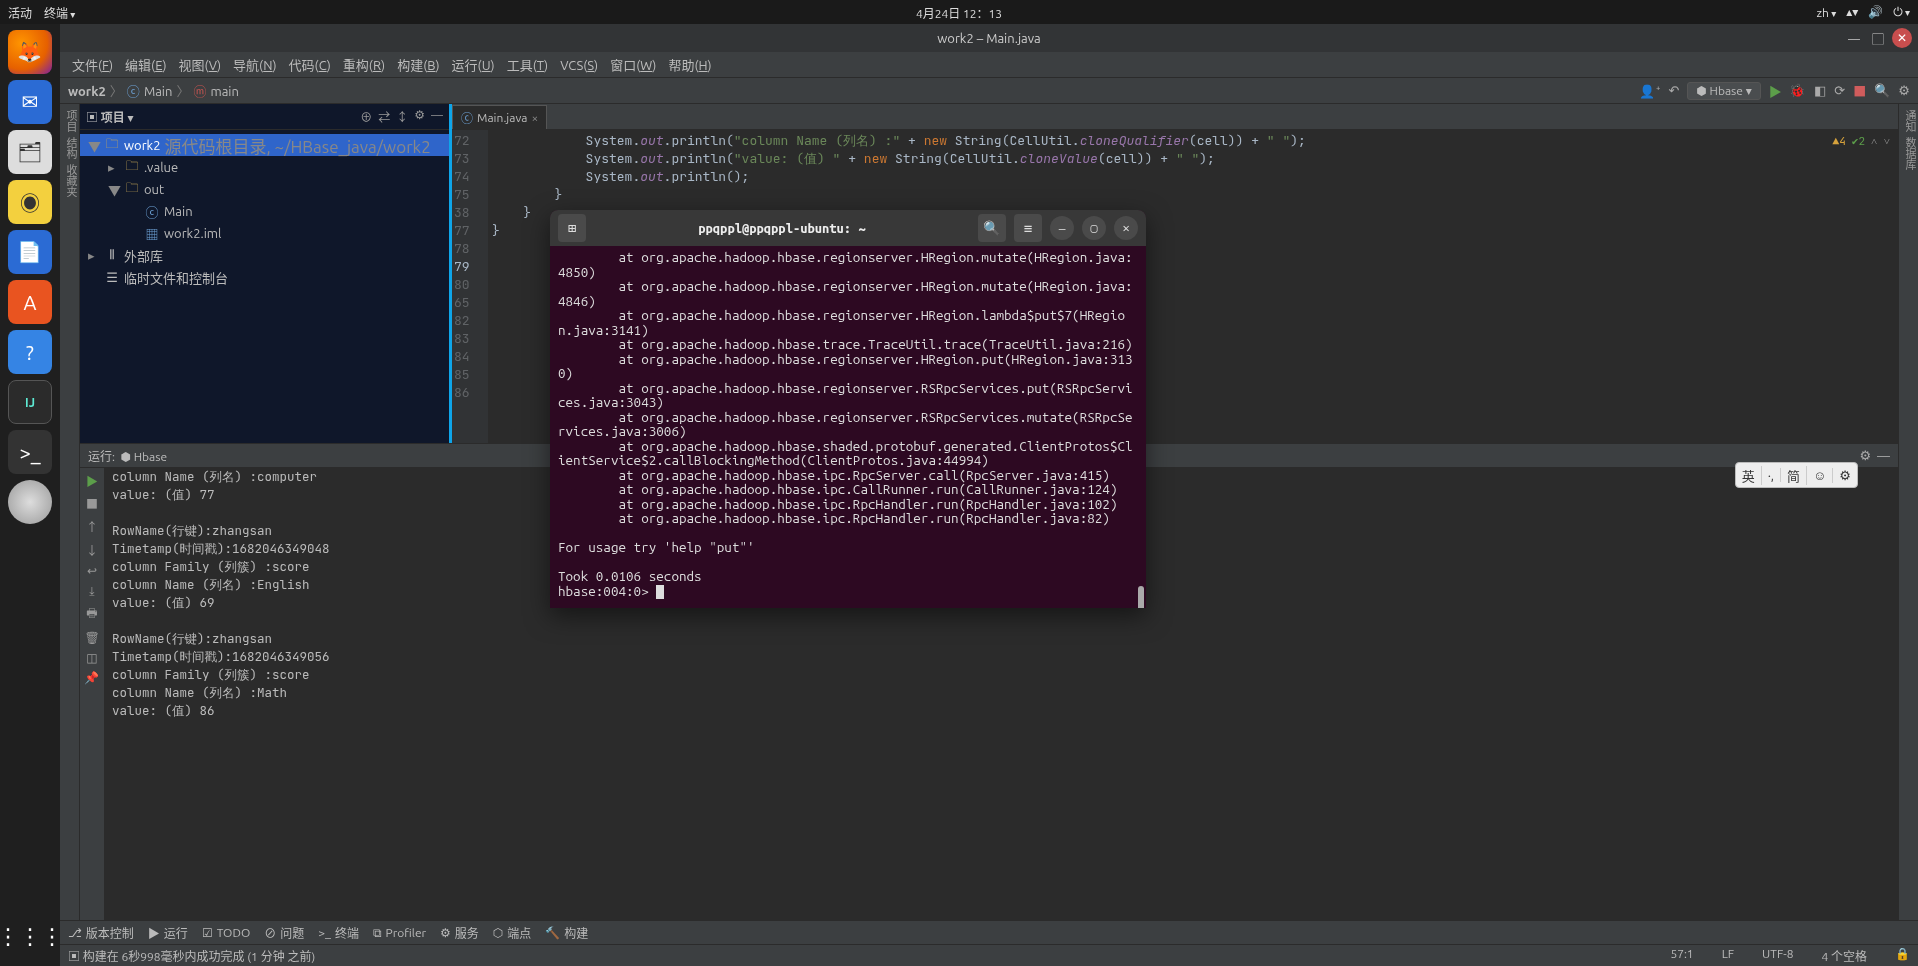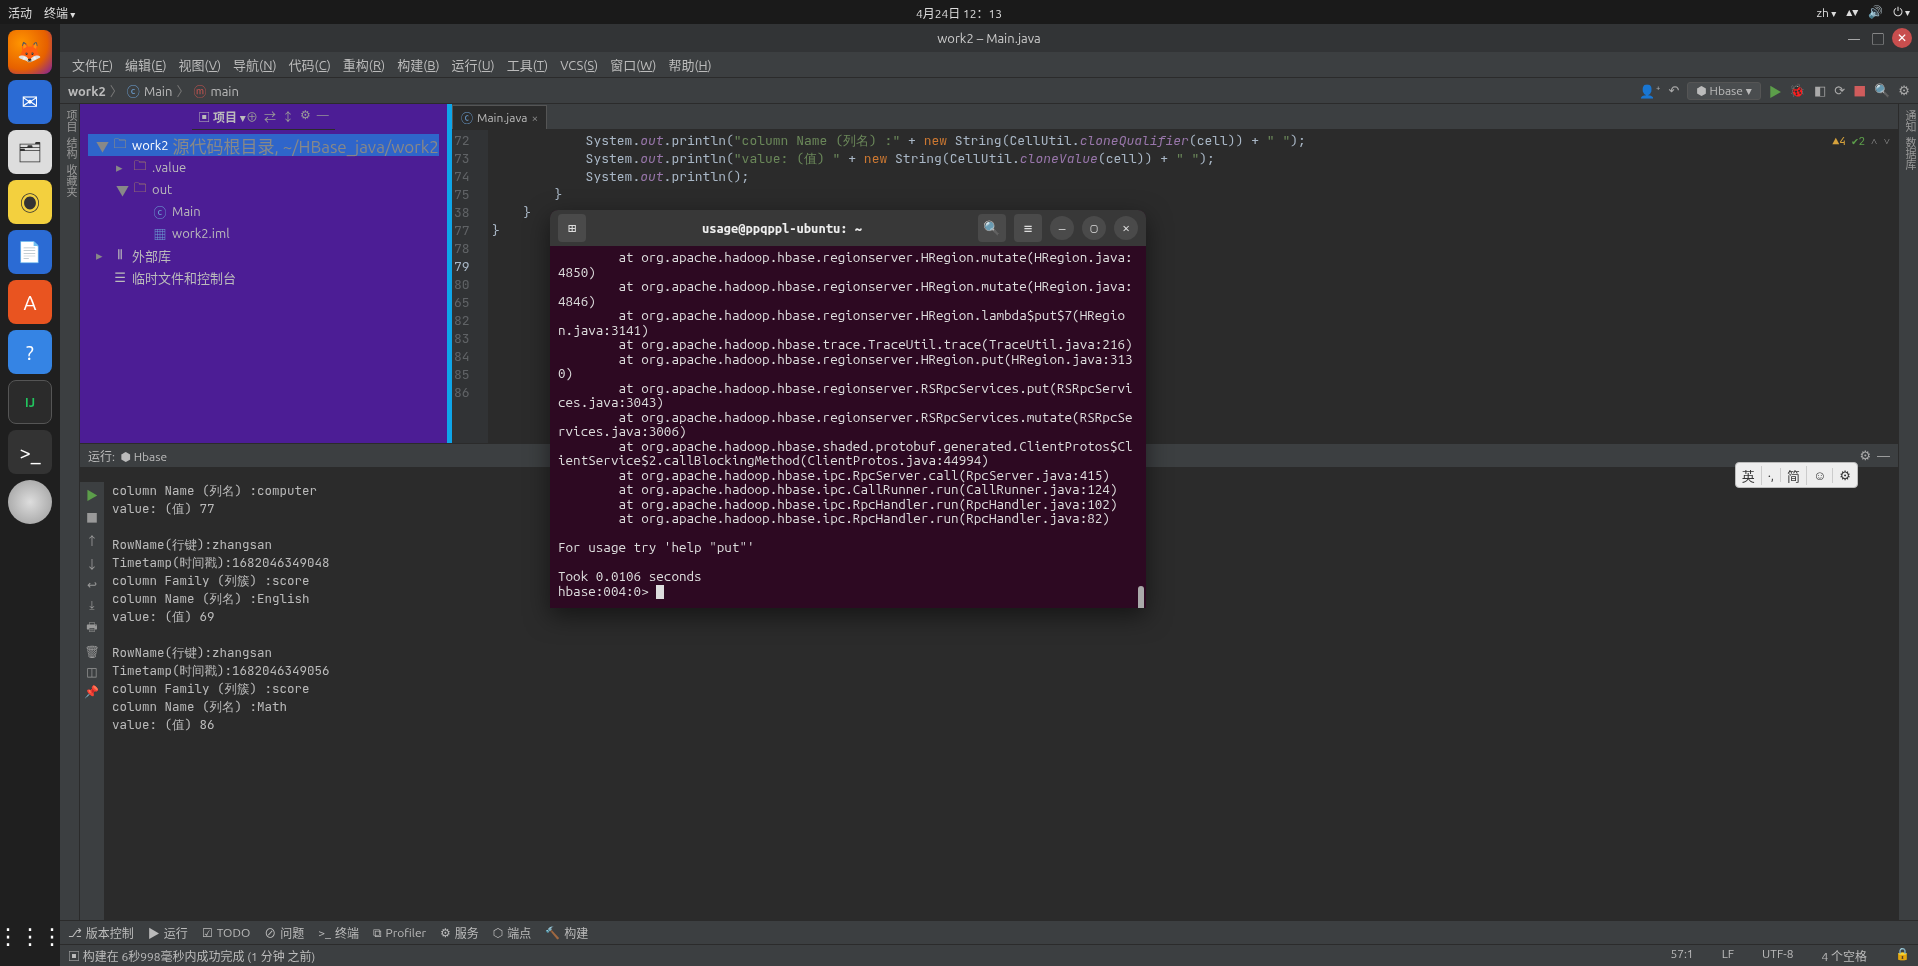--- a/index.html
+++ b/index.html
@@ -11,21 +11,21 @@
 .topbar .drop::after { content:" ▾"; font-size:10px; }
 .dock { position:absolute; left:0; top:24px; width:60px; height:calc(100% - 24px); background:rgba(30,30,30,.9); display:flex; flex-direction:column; align-items:center; padding-top:6px; gap:6px; }
 .dock-item { width:44px; height:44px; border-radius:8px; display:flex; align-items:center; justify-content:center; font-size:20px; color:#fff; }
 .dock-firefox { background:radial-gradient(circle at 30% 30%,#ff9500,#e66000 60%,#7d1fa3); }
 .dock-mail { background:#2b6bd4; }
 .dock-files { background:#ddd; color:#333; }
 .dock-music { background:#f3d03e; color:#333; }
 .dock-docs { background:#2b6bd4; }
 .dock-store { background:#e95420; }
 .dock-help { background:#3584e4; }
-.dock-idea { background:#2b2b2b; border:1px solid #555; color:#22c55e; font-weight:bold; font-size:12px; }
+.dock-idea { background:#2b2b2b; border:1px solid #555; color:#5eead4; font-weight:bold; font-size:12px; }
 .dock-term { background:#333; }
 .dock-disc { background:radial-gradient(#ddd,#999); border-radius:50%; }
 .dock-apps { margin-top:auto; margin-bottom:8px; font-size:22px; }
 .ide { position:absolute; left:60px; top:24px; right:0; bottom:0; background:#3c3f41; display:flex; flex-direction:column; }
 .ide-title { height:28px; background:#323436; color:#ccc; display:flex; align-items:center; justify-content:center; font-size:13px; position:relative; }
 .ide-title .win-ctrl { position:absolute; right:6px; display:flex; gap:4px; }
 .win-btn { width:20px; height:20px; display:flex; align-items:center; justify-content:center; color:#ccc; font-size:12px; border-radius:3px; }
 .win-close { background:#c84e4e; color:#fff; border-radius:50%; }
 .ide-menu { height:26px; background:#3c3f41; display:flex; align-items:center; padding:0 8px; gap:4px; font-size:13px; border-bottom:1px solid #2b2b2b; }
 .ide-menu span { padding:2px 4px; cursor:default; }
@@ -36,21 +36,21 @@
 .ide-nav .right { margin-left:auto; display:flex; align-items:center; gap:8px; }
 .ide-nav .hbase-btn { background:#4a4d4f; border:1px solid #555; border-radius:3px; padding:1px 8px; font-size:12px; }
 .ico { font-size:13px; color:#aaa; }
 .ico.green { color:#5c9e4a; }
 .ico.red { color:#d05c5c; }
 .ide-body { flex:1; display:flex; min-height:0; }
 .leftbar { width:20px; background:#3c3f41; border-right:1px solid #2b2b2b; writing-mode:vertical-rl; font-size:11px; color:#999; padding-top:6px; text-align:left; }
 .rightbar { width:20px; background:#3c3f41; border-left:1px solid #2b2b2b; writing-mode:vertical-rl; font-size:11px; color:#999; padding-top:6px; }
 .main-col { flex:1; display:flex; flex-direction:column; min-width:0; }
 .upper { display:flex; height:340px; border-bottom:1px solid #2b2b2b; }
-.project-pane { width:372px; background:#4c1d95; border-right:5px solid #0ea5e9; display:flex; flex-direction:column;align-items:center; }
+.project-pane { width:372px; background:#0f172a; border-right:3px solid #0ea5e9; display:flex; flex-direction:column; }
 .pp-header { height:26px; display:flex; align-items:center; padding:0 6px; font-size:12px; border-bottom:1px solid #2b2b2b; }
 .pp-header .pp-title { font-weight:bold; }
 .pp-header .pp-icons { margin-left:auto; display:flex; gap:6px; color:#999; }
 .pp-tree { flex:1; padding:4px 0; font-size:13px; overflow:auto; }
 .tree-row { display:flex; align-items:center; height:22px; padding-left:8px; gap:4px; }
 .tree-row.sel { background:#2f65ca; color:#fff; }
 .tw0{padding-left:8px}.tw1{padding-left:28px}.tw2{padding-left:48px}
 .tree-ic { width:16px; text-align:center; }
 .folder-ic { color:#c9a857; }
 .file-ic { color:#6ca0d4; }
@@ -58,21 +58,21 @@
 .ed-tabs { height:26px; background:#3c3f41; display:flex; align-items:flex-end; border-bottom:1px solid #2b2b2b; }
 .ed-tab { height:24px; background:#4a4d4f; border:1px solid #555; border-bottom:none; padding:3px 8px; font-size:12px; display:flex; align-items:center; gap:4px; }
 .ed-tab.active { background:#2b2b2b; }
 .ed-body { flex:1; display:flex; font-family:"JetBrains Mono","Consolas",monospace; font-size:13px; overflow:hidden; position:relative; }
 .gutter { width:36px; background:#313335; color:#606366; padding:2px 6px 2px 2px; line-height:18px; }
 .gutter .cur { color:#a9b7c6; }
 .code { flex:1; padding:2px 4px; line-height:18px; color:#a9b7c6; white-space:pre; overflow:hidden; }
 .kw { color:#cc7832; } .str { color:#6a8759; } .field { color:#9876aa; font-style:italic; }
 .ed-warn { position:absolute; right:8px; top:4px; font-size:11px; display:flex; gap:6px; }
 .ed-warn .w{color:#d6a23c;} .ed-warn .ok{color:#5c9e4a;} .ed-warn .nav{color:#999;}
-.run-pane { flex:1; display:flex; flex-direction:column; background:#2b2b2b; min-height:0;gap:14px; }
+.run-pane { flex:1; display:flex; flex-direction:column; background:#2b2b2b; min-height:0; }
 .run-header { height:24px; background:#3c3f41; border-bottom:1px solid #2b2b2b; display:flex; align-items:center; padding:0 8px; font-size:12px; }
 .run-header .right{margin-left:auto;display:flex;gap:6px;}
 .run-body { flex:1; display:flex; min-height:0; }
 .run-toolbar { width:24px; background:#3c3f41; display:flex; flex-direction:column; align-items:center; padding-top:4px; gap:6px; color:#999; font-size:12px; }
 .run-toolbar span.green{color:#5c9e4a;}
 .run-out { flex:1; font-family:"JetBrains Mono",monospace; font-size:12.5px; line-height:18px; color:#bbb; padding:0 8px; overflow:hidden; white-space:pre; }
 .ide-bottom { height:24px; background:#3c3f41; border-top:1px solid #2b2b2b; display:flex; align-items:center; padding:0 8px; font-size:12px; gap:14px; color:#bbb; }
 .ide-bottom .bi { display:flex; align-items:center; gap:4px; }
 .ide-status { height:22px; background:#3c3f41; border-top:1px solid #2b2b2b; display:flex; align-items:center; padding:0 8px; font-size:12px; }
 .ide-status .right{margin-left:auto;display:flex;gap:28px;}
@@ -349,21 +349,21 @@
       <span>UTF-8</span>
       <span>4 个空格</span>
       <span>🔒</span>
     </div>
   </div>
 </div>
 
 <div class="term">
   <div class="term-title">
     <div class="t-btn">⊞</div>
-    <div class="t-title">usage@ppqppl-ubuntu: ~</div>
+    <div class="t-title">ppqppl@ppqppl-ubuntu: ~</div>
     <div class="t-btn">🔍</div>
     <div class="t-btn">≡</div>
     <div class="t-circ">—</div>
     <div class="t-circ">▢</div>
     <div class="t-circ t-close">✕</div>
   </div>
   <div class="term-body" id="term-body">        at org.apache.hadoop.hbase.regionserver.HRegion.mutate(HRegion.java:4850)
         at org.apache.hadoop.hbase.regionserver.HRegion.mutate(HRegion.java:4846)
         at org.apache.hadoop.hbase.regionserver.HRegion.lambda$put$7(HRegion.java:3141)
         at org.apache.hadoop.hbase.trace.TraceUtil.trace(TraceUtil.java:216)

